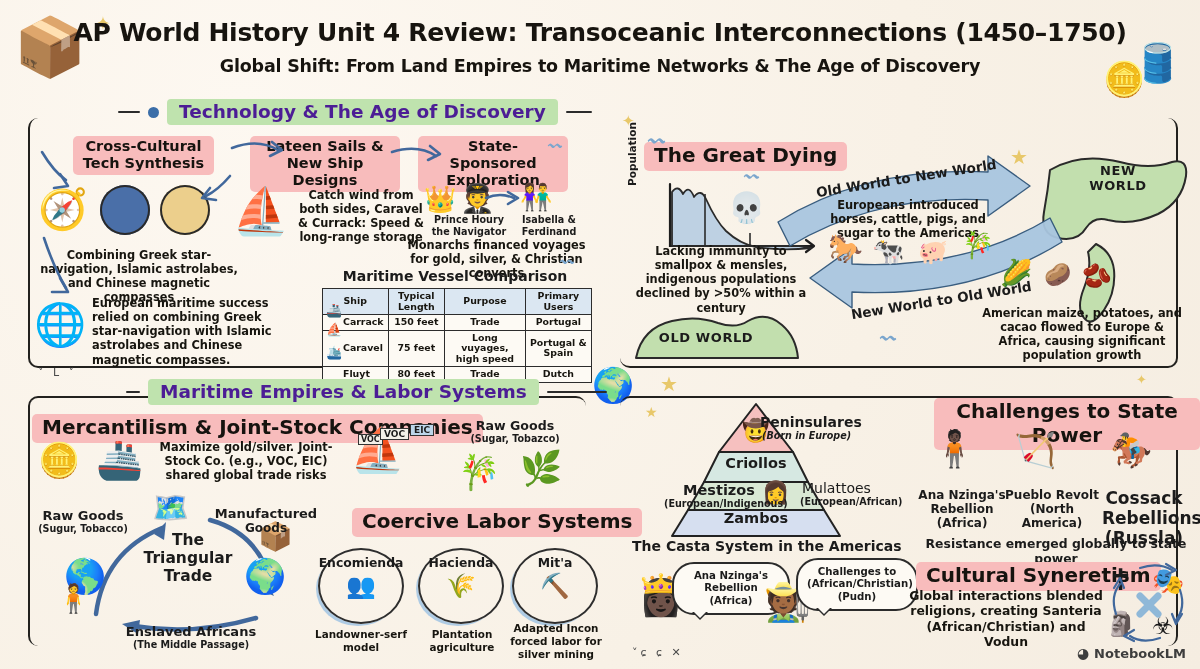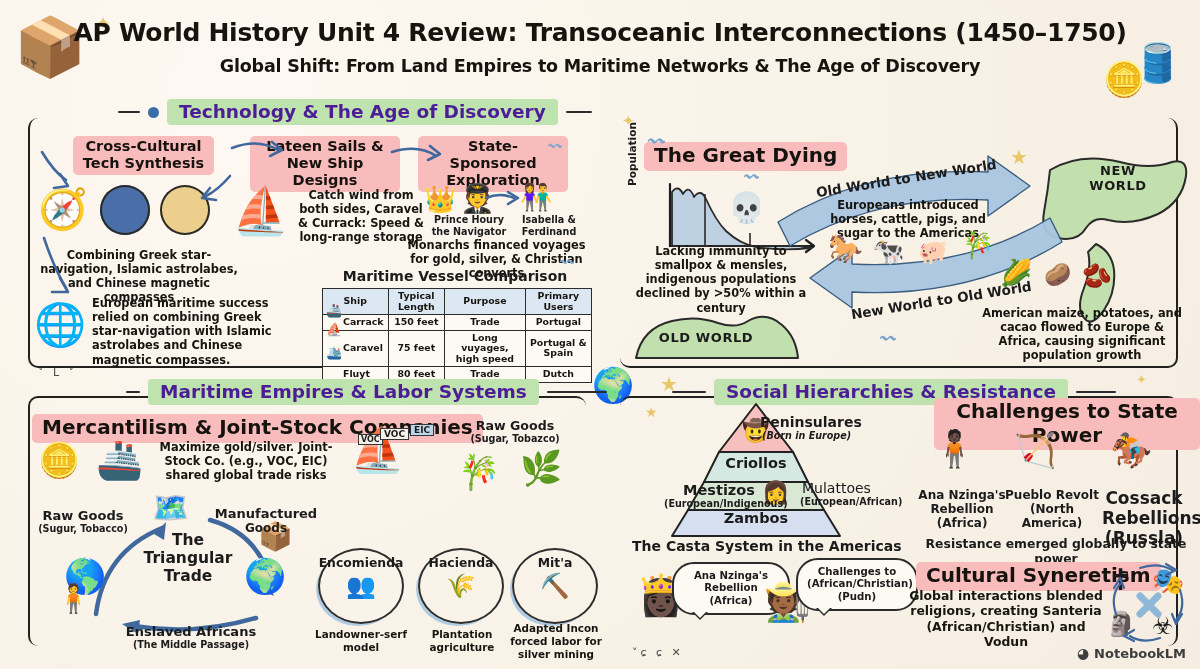--- a/index.html
+++ b/index.html
@@ -281,20 +281,23 @@
   <div style="position:absolute;left:380px;top:428px;font-size:9px;font-weight:700;background:#f3f0e8;border:1.2px solid #333;padding:0 3px;">VOC</div>
   <div style="position:absolute;left:410px;top:424px;font-size:9px;font-weight:700;background:#bcd6ea;border:1.2px solid #333;padding:0 3px;">EIC</div>
 
   <div class="ctr" style="position:absolute;left:460px;top:418px;width:110px;">
     <div style="font-size:12.6px;font-weight:700;">Raw Goods</div>
     <div class="note">(Sugar, Tobazco)</div>
   </div>
   <div style="position:absolute;left:458px;top:452px;font-size:34px;">🎋</div>
   <div style="position:absolute;left:520px;top:448px;font-size:34px;">🌿</div>
 
+  <div style="position:absolute;left:352px;top:508px;">
+    <div class="pill big">Coercive Labor Systems</div>
+  </div>
 
   <div class="labcirc" style="left:318px;top:548px;">
     <div class="nm">Encomienda</div>
     <div style="font-size:24px;margin-top:2px;">👥</div>
   </div>
   <div class="cap ctr s" style="position:absolute;left:310px;top:628px;width:102px;">Landowner-serf model</div>
 
   <div class="labcirc" style="left:418px;top:548px;">
     <div class="nm">Hacienda</div>
     <div style="font-size:24px;margin-top:2px;">🌾</div>
@@ -302,25 +305,20 @@
   <div class="cap ctr s" style="position:absolute;left:412px;top:628px;width:100px;">Plantation agriculture</div>
 
   <div class="labcirc" style="left:512px;top:548px;">
     <div class="nm">Mit'a</div>
     <div style="font-size:24px;margin-top:2px;">⛏️</div>
   </div>
   <div class="cap ctr s" style="position:absolute;left:504px;top:622px;width:104px;">Adapted Incon forced labor for silver mining</div>
 
   <div class="panel-border" style="left:620px;top:396px;width:556px;height:248px;border-left:none;border-bottom:none;"></div>
 
-  <div class="banner-wrap" style="left:672px;top:379px;">
-    <div class="rule" style="width:34px;"></div>
-    <div class="banner">Social Hierarchies &amp; Resistance</div>
-    <div class="rule" style="width:40px;"></div>
-  </div>
 
   <svg style="position:absolute;left:656px;top:400px;" width="200" height="140" viewBox="0 0 200 140">
     <polygon points="100,4 137,52 63,52" fill="#f6c0bf" stroke="#222" stroke-width="2" stroke-linejoin="round"></polygon>
     <polygon points="63,52 137,52 152,82 48,82" fill="#d6e8e2" stroke="#222" stroke-width="2" stroke-linejoin="round"></polygon>
     <polygon points="48,82 152,82 168,110 32,110" fill="#d9e8d4" stroke="#222" stroke-width="2" stroke-linejoin="round"></polygon>
     <polygon points="32,110 168,110 184,136 16,136" fill="#d6dff0" stroke="#222" stroke-width="2" stroke-linejoin="round"></polygon>
   </svg>
   <div style="position:absolute;left:742px;top:418px;font-size:22px;">🤠</div>
   <div style="position:absolute;left:762px;top:480px;font-size:22px;">👩</div>
 

